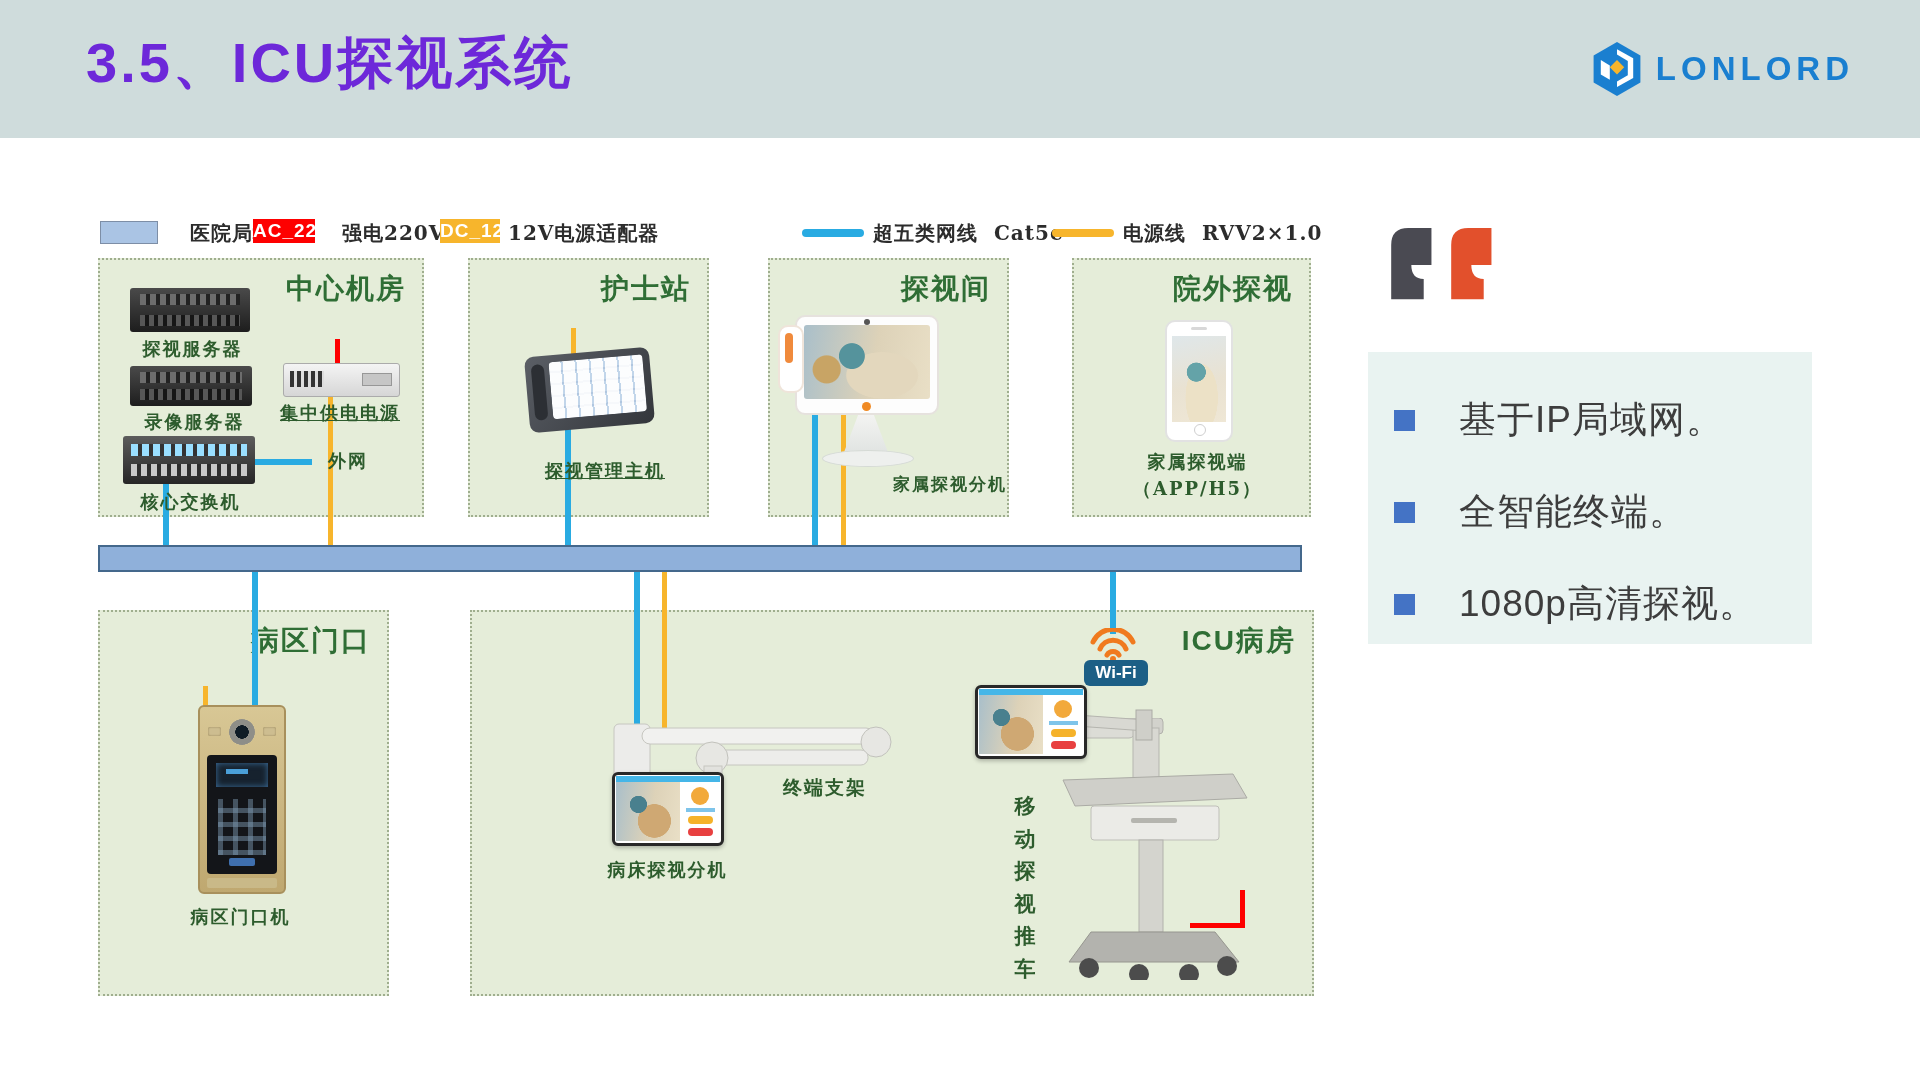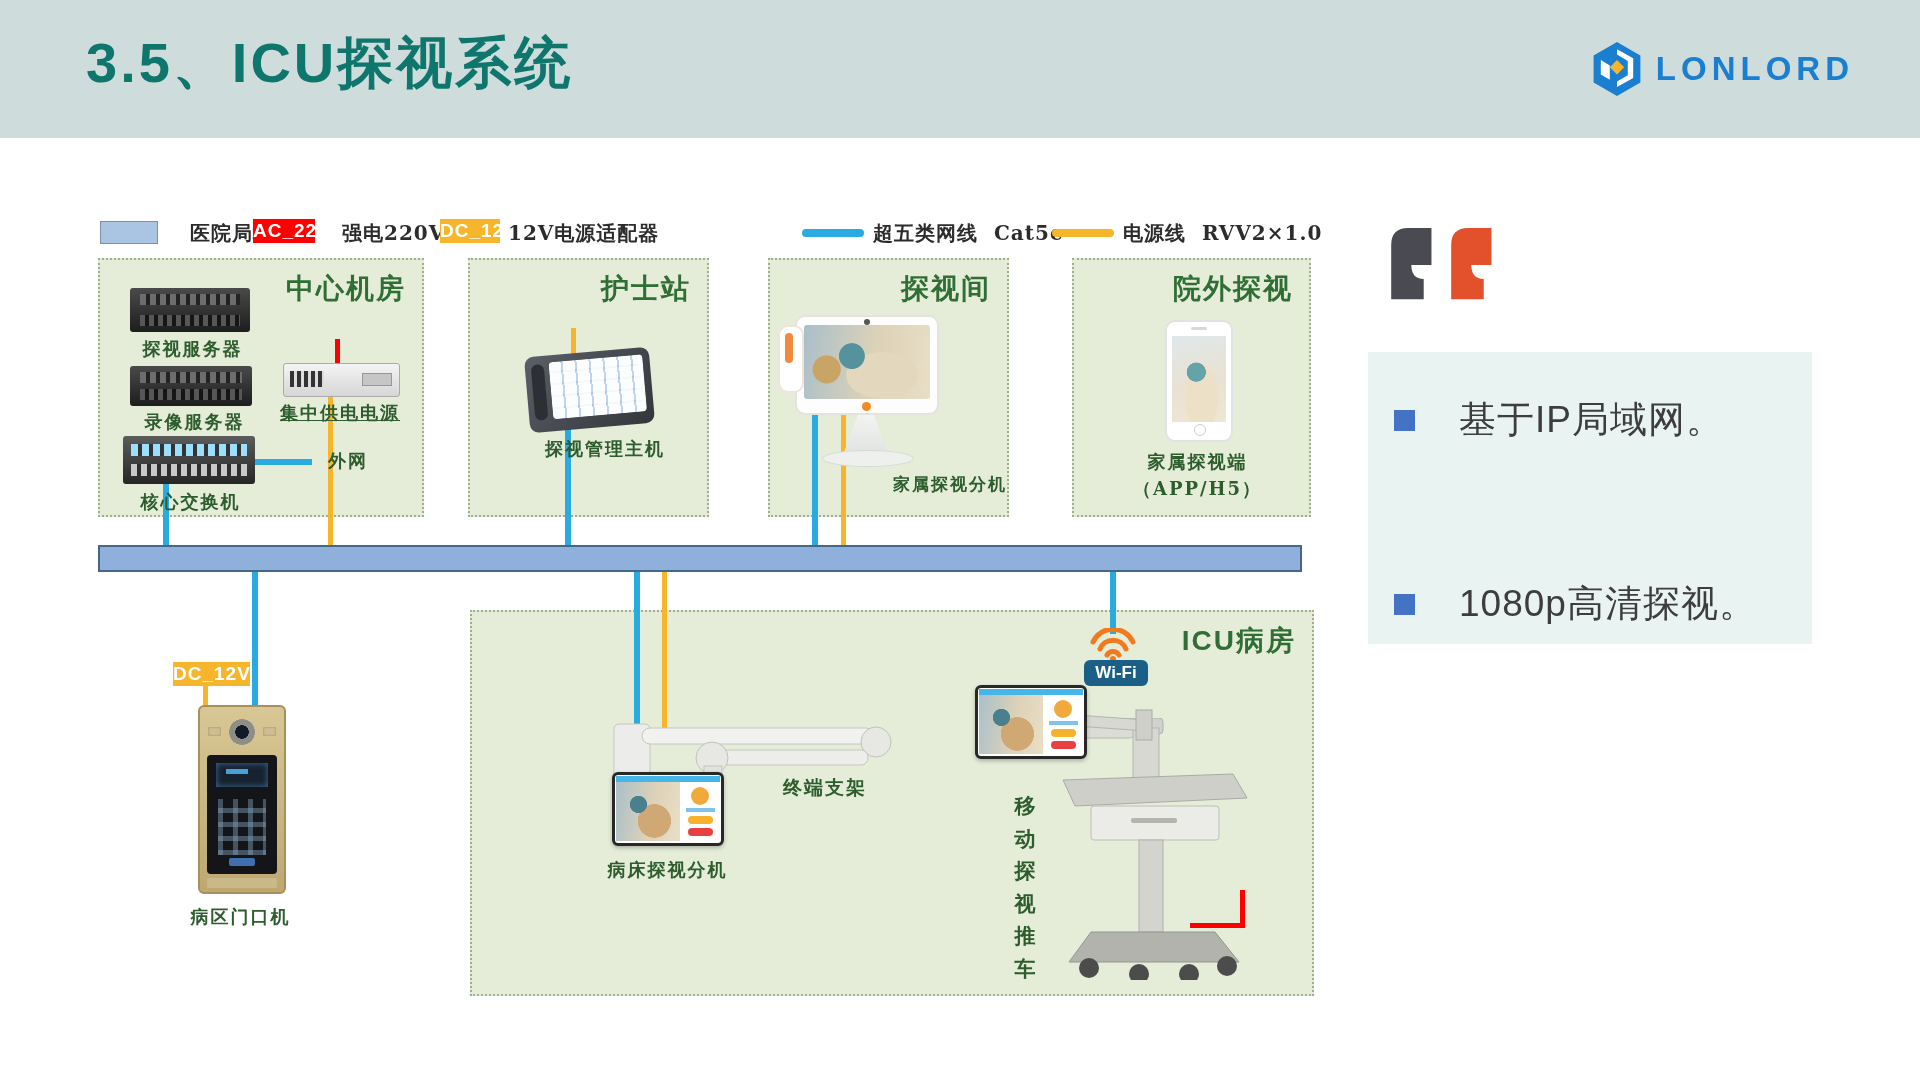--- a/index.html
+++ b/index.html
@@ -1,21 +1,21 @@
 <!DOCTYPE html>
 <html><head>
 <meta charset="utf-8">
 <style>
   html,body{margin:0;padding:0;background:#fff;}
   #slide{position:relative;width:1920px;height:1080px;background:#ffffff;overflow:hidden;
          font-family:"Liberation Sans",sans-serif;}
 
   
   #header{position:absolute;left:0;top:0;width:1920px;height:138px;background:#cfdcdc;}
-  #page-title{position:absolute;left:86px;top:26px;font-size:56px;font-weight:900;color:#0f766e;
+  #page-title{position:absolute;left:86px;top:26px;font-size:56px;font-weight:900;color:#6d28d9;
               letter-spacing:3px;font-family:"Liberation Sans",sans-serif;}
   #logo{position:absolute;right:66px;top:40px;display:flex;align-items:center;gap:12px;}
   #logo-text{font-size:33px;font-weight:bold;color:#1a7fd0;letter-spacing:5px;}
 
   
   .lg-label{position:absolute;top:220px;font-size:20px;color:#2c2c2c;white-space:pre;
             font-family:"DejaVu Serif",serif;font-weight:bold;letter-spacing:1px;}
   #lg-swatch{position:absolute;left:100px;top:221px;width:56px;height:21px;background:#aac4e4;border:1px solid #7d8ea6;}
   .badge{position:absolute;color:#fff;font-weight:bold;font-size:19px;text-align:center;height:24px;
          line-height:24px;letter-spacing:1px;}
@@ -207,20 +207,23 @@
   </div>
   <div id="room-nurse" class="room">
     <div class="rtitle">护士站</div>
   </div>
   <div id="room-visit" class="room">
     <div class="rtitle">探视间</div>
   </div>
   <div id="room-outside" class="room">
     <div class="rtitle">院外探视</div>
   </div>
+  <div id="room-gate" class="room">
+    <div class="rtitle">病区门口</div>
+  </div>
   <div id="room-icu" class="room">
     <div class="rtitle">ICU病房</div>
   </div>
 
   <div id="bus"></div>
 
   <div id="ln-switch" class="cline c-blue"></div>
   <div id="ln-psu" class="cline c-yellow"></div>
   <div id="ln-nurse" class="cline c-blue"></div>
   <div id="ln-visit-b" class="cline c-blue"></div>
@@ -244,21 +247,21 @@
   <div id="dev-psu"></div>
   <div class="dlabel" style="left:270px;top:401px;width:140px;text-decoration:underline;">集中供电电源</div>
   <div class="dlabel" style="left:318px;top:449px;width:60px;">外网</div>
 
   <div class="badge yellow" style="left:537px;top:304px;width:76px;">DC_12V</div>
   <div class="cline c-yellow" style="left:571px;top:328px;height:26px;"></div>
   <div id="dev-phoneconsole">
     <div class="hs"></div>
       <div class="scr"></div>
   </div>
-  <div class="dlabel" style="left:525px;top:437px;width:160px;">探视管理主机</div>
+  <div class="dlabel" style="left:525px;top:459px;width:160px;text-decoration:underline;">探视管理主机</div>
 
   <div id="dev-vstand"></div>
   <div id="dev-vbase"></div>
   <div id="dev-vmonitor">
     <div class="cam"></div>
       <div class="scr"></div>
       <div class="btn"></div>
   </div>
   <div id="dev-vhandset"></div>
   <div class="dlabel" style="left:885px;top:437px;width:130px;font-size:17px;margin-top:36px;">家属探视分机</div>
@@ -352,19 +355,23 @@
     </svg>
     <svg width="48" height="100" viewBox="0 0 62 100">
       <path d="M8,98 L8,28 Q8,6 30,6 L60,6 L60,54 L34,54 Q34,72 50,72 L50,98 Z" fill="#e2502c"></path>
     </svg>
   </div>
   <div id="bullet-panel">
     <div id="bul-0" class="bul-row">
       <div class="bul-sq"></div>
       <div class="bul-tx">基于IP局域网。</div>
     </div>
+    <div id="bul-1" class="bul-row">
+      <div class="bul-sq"></div>
+      <div class="bul-tx">全智能终端。</div>
+    </div>
     <div id="bul-2" class="bul-row">
       <div class="bul-sq"></div>
       <div class="bul-tx">1080p高清探视。</div>
     </div>
   </div>
 
 </div>
 
 </body></html>

